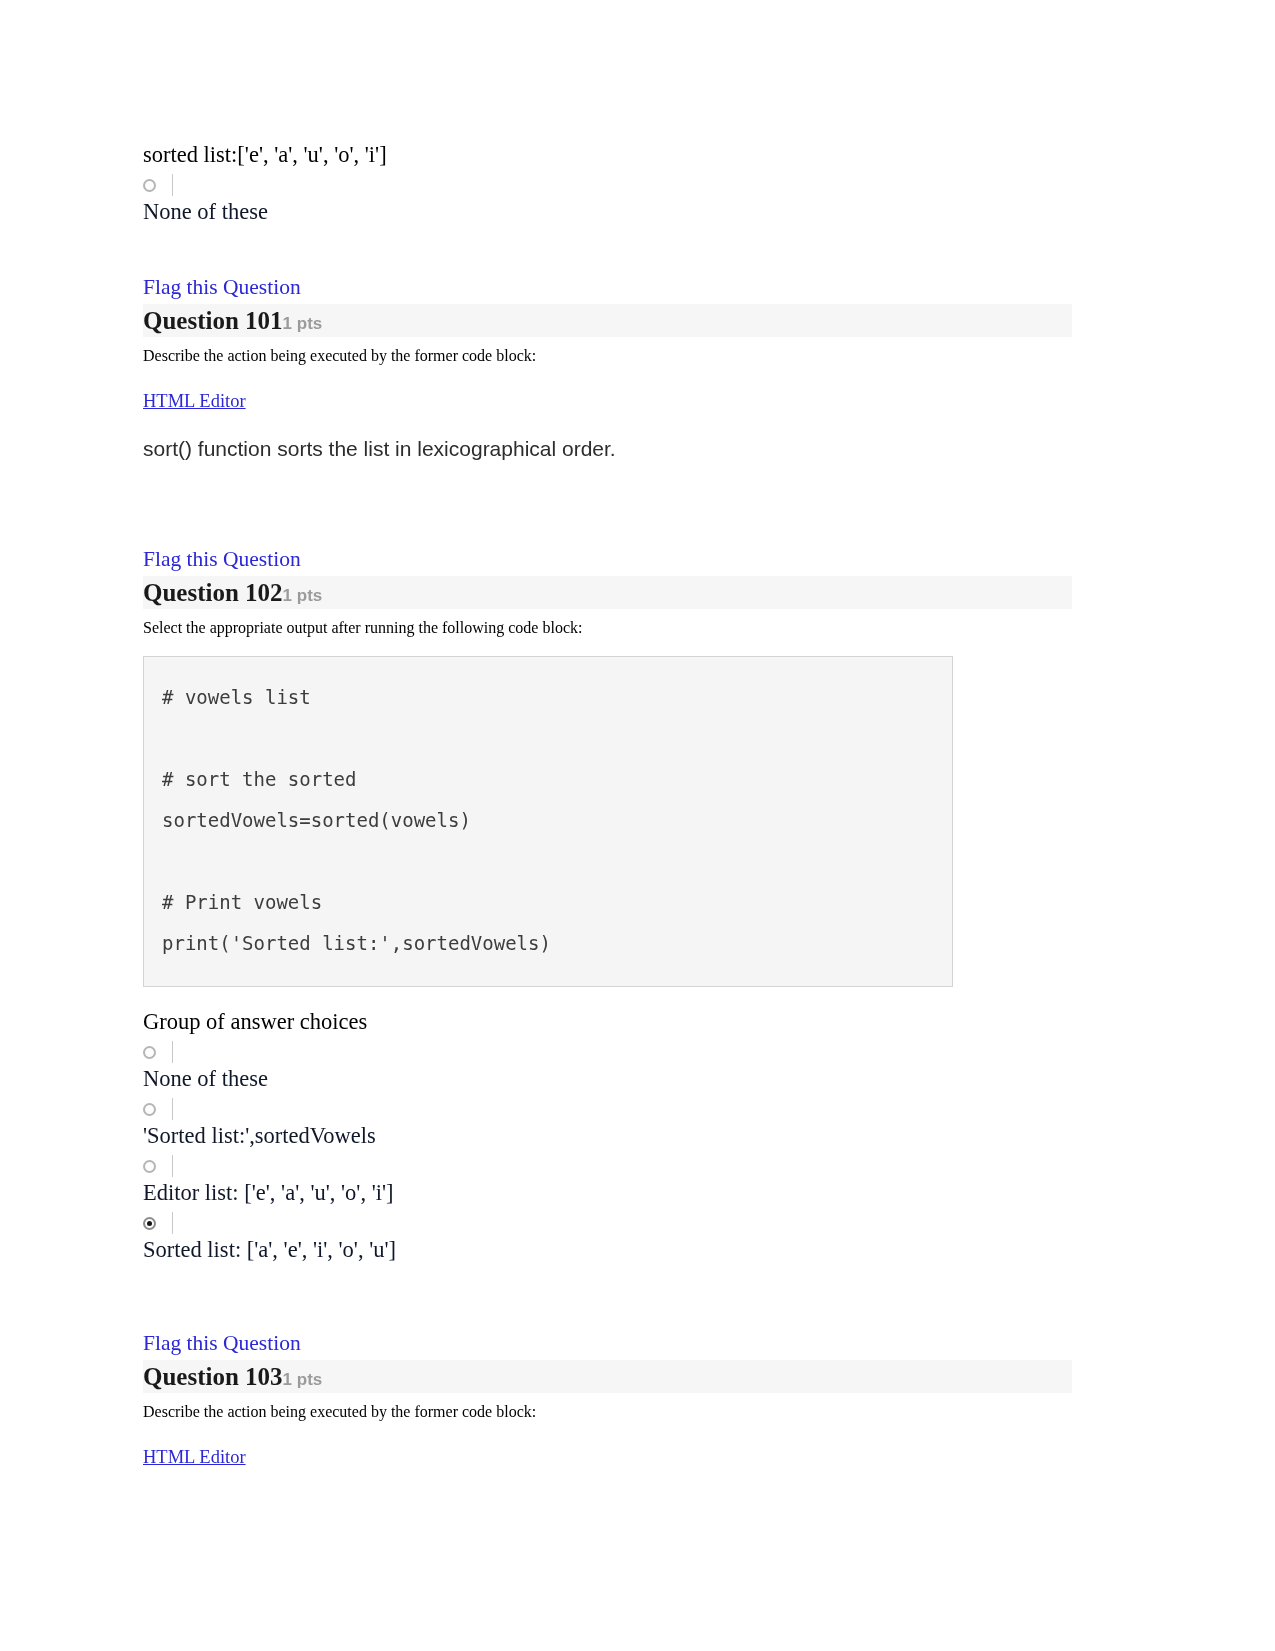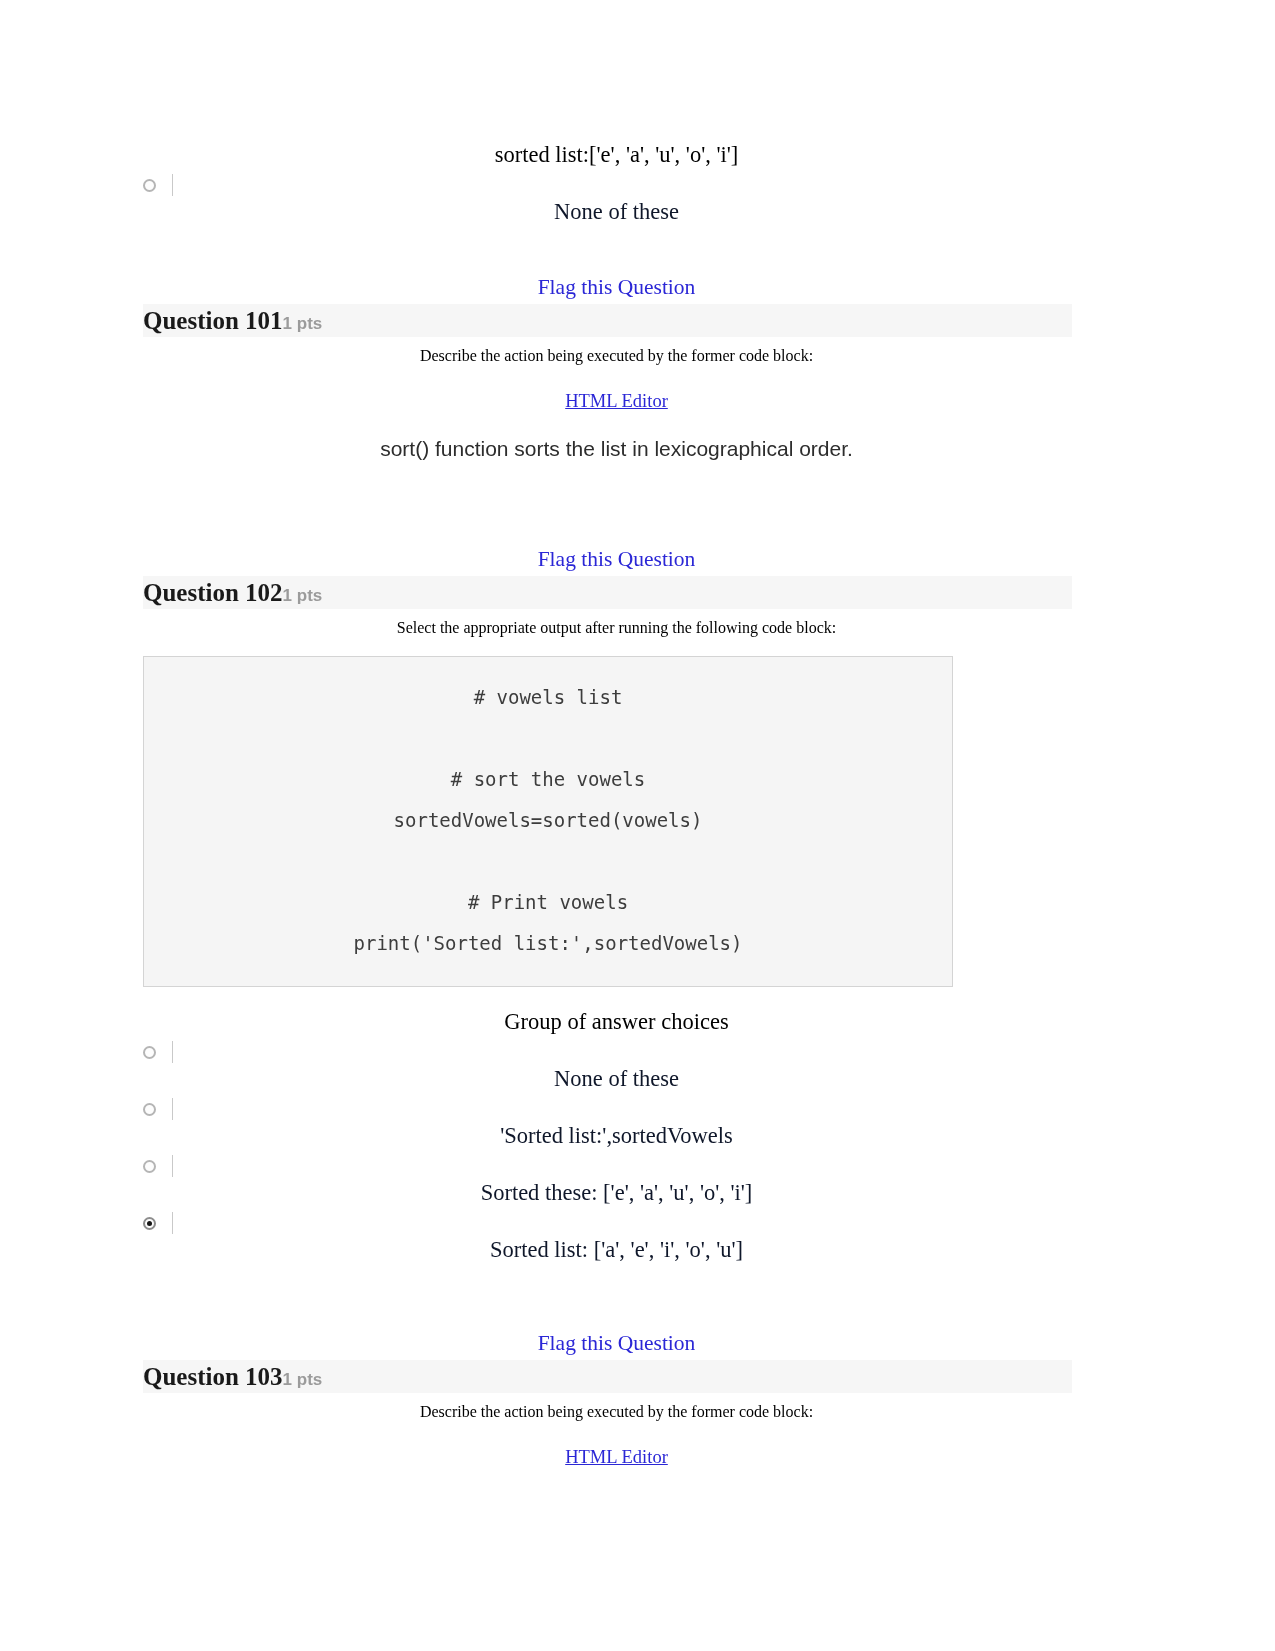--- a/index.html
+++ b/index.html
@@ -11,21 +11,20 @@
     width: 1275px;
     height: 1651px;
     font-family: "Liberation Serif", "DejaVu Serif", serif;
     color: #000000;
     position: relative;
     overflow: hidden;
   }
   .page {
     padding: 140px 185px 0 143px;
     box-sizing: border-box;
-    text-align: center;
   }
 
   
   .serif-line {
     font-family: "Liberation Serif", "DejaVu Serif", serif;
     font-size: 22.5px;
     line-height: 30px;
     color: #000;
     white-space: pre-wrap;
   }
@@ -213,21 +212,21 @@
     <div class="q-header">
       <span class="q-title">Question 102</span>
       <span class="q-points">1 pts</span>
     </div>
 
     <div class="q-prompt">Select the appropriate output after running the following code block:</div>
 
     <div class="code-block">
       <div class="code-line"># vowels list</div>
       <div class="code-line blank">&nbsp;</div>
-      <div class="code-line"># sort the vowels</div>
+      <div class="code-line"># sort the sorted</div>
       <div class="code-line">sortedVowels=sorted(vowels)</div>
       <div class="code-line blank">&nbsp;</div>
       <div class="code-line"># Print vowels</div>
       <div class="code-line">print('Sorted list:',sortedVowels)</div>
     </div>
 
     <div class="choices-label">Group of answer choices</div>
 
     <div class="choice">
       <div class="radio-row">
@@ -243,21 +242,21 @@
         <span class="radio-divider"></span>
       </div>
       <div class="choice-text">'Sorted list:',sortedVowels</div>
     </div>
 
     <div class="choice">
       <div class="radio-row">
         <span class="radio"></span>
         <span class="radio-divider"></span>
       </div>
-      <div class="choice-text">Sorted these: ['e', 'a', 'u', 'o', 'i']</div>
+      <div class="choice-text">Editor list: ['e', 'a', 'u', 'o', 'i']</div>
     </div>
 
     <div class="choice">
       <div class="radio-row">
         <span class="radio selected"></span>
         <span class="radio-divider"></span>
       </div>
       <div class="choice-text">Sorted list: ['a', 'e', 'i', 'o', 'u']</div>
     </div>
   </div>

